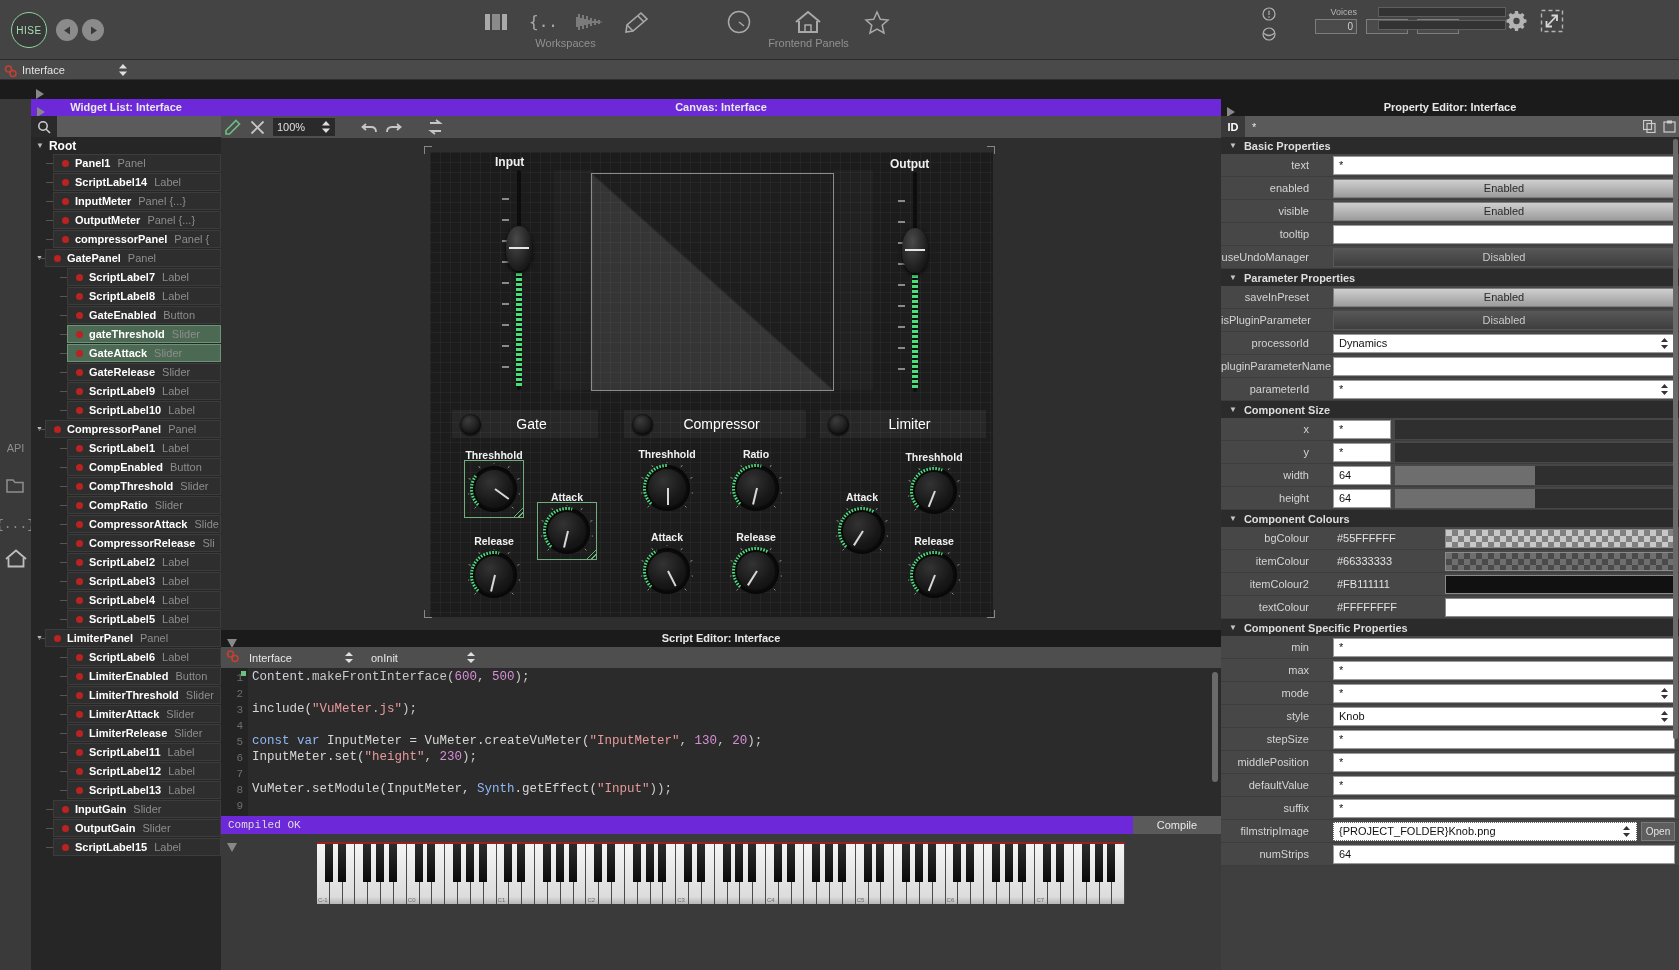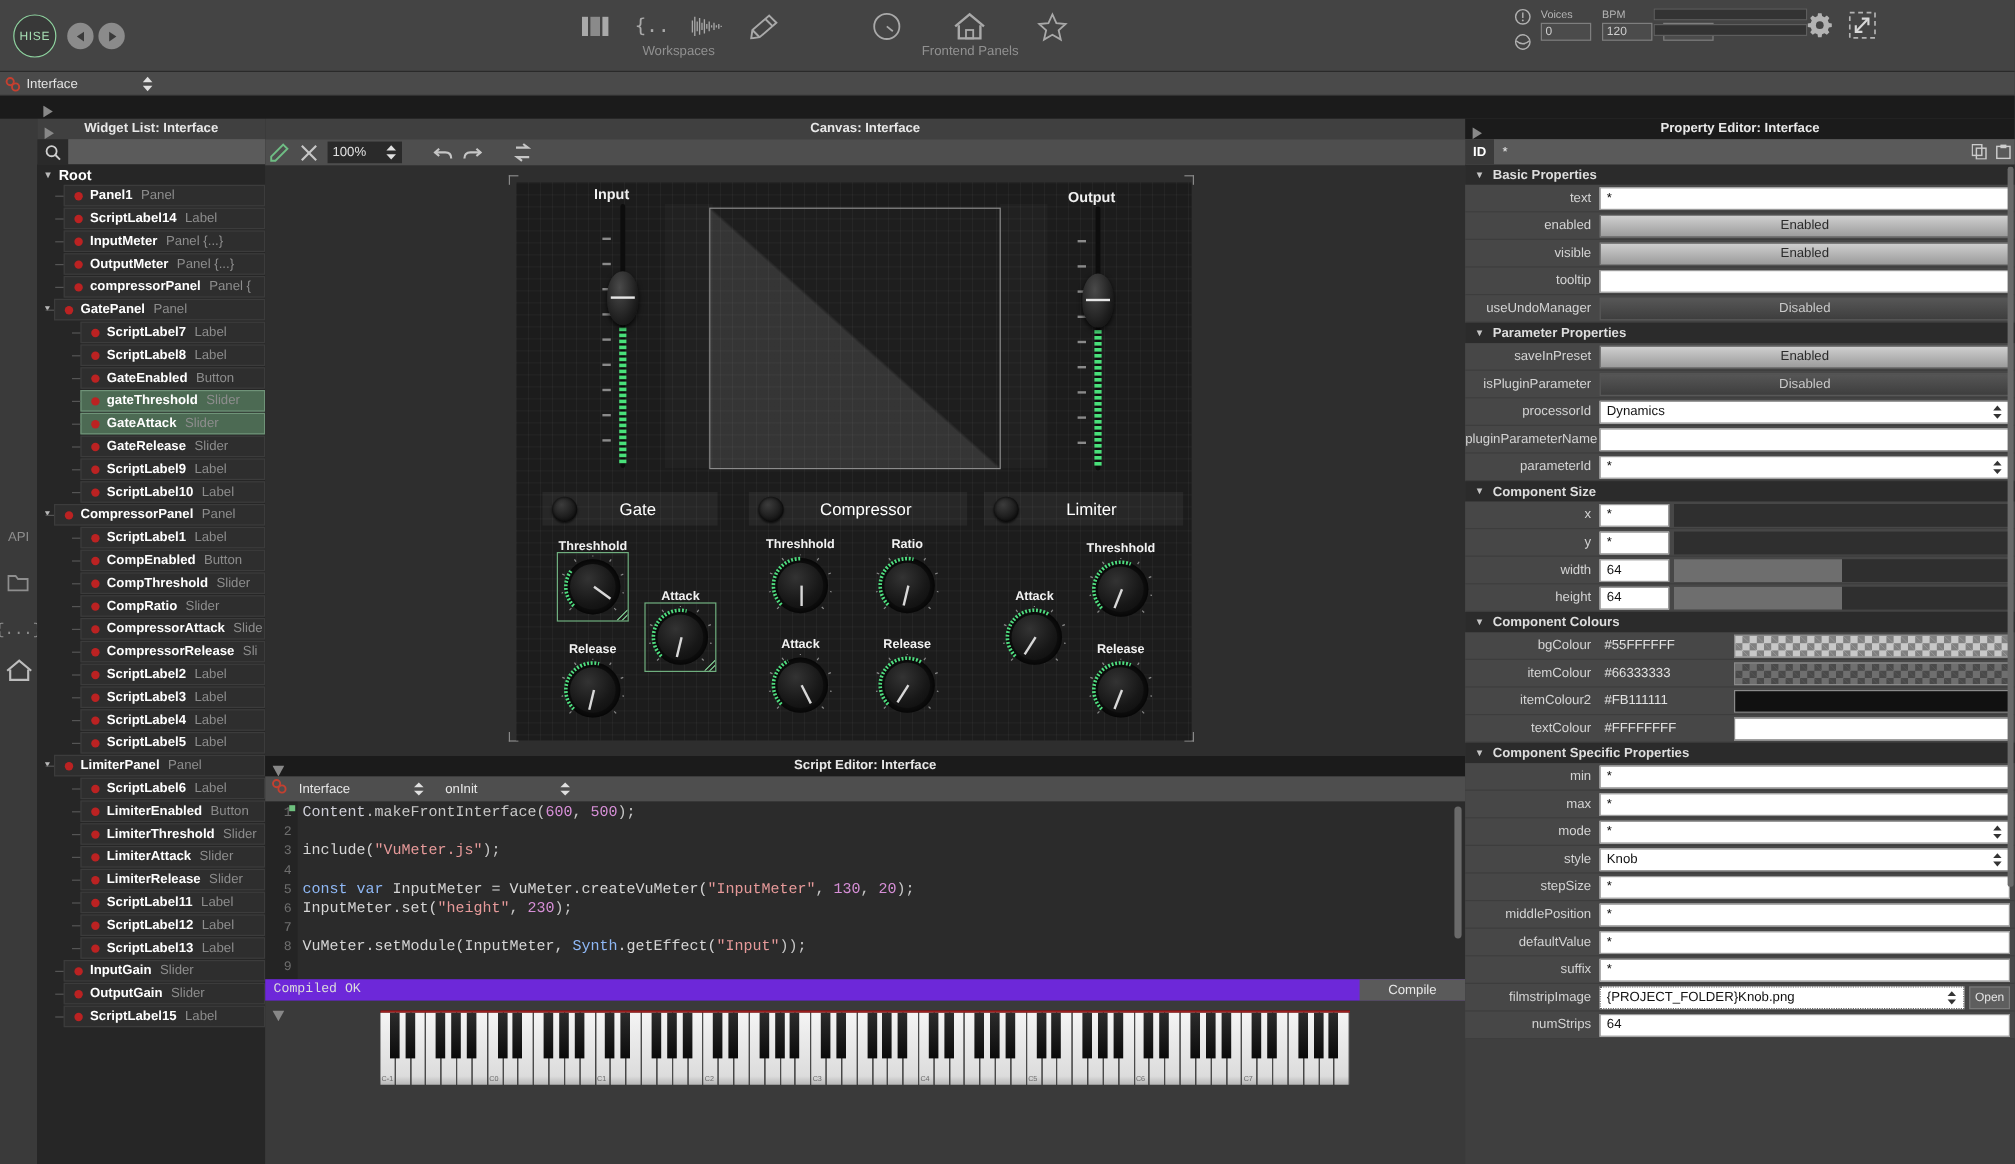--- a/index.html
+++ b/index.html
@@ -42,21 +42,21 @@
   }
   .tblabel {
     position: absolute; top: 37px;
     font-size: 11px; color: #919191; text-align: center;
     white-space: nowrap;
   }
 
   .status-block { position: absolute; left: 1262px; top: 5px; }
   .status-icons { position: absolute; left: 0; top: 2px; width: 18px; }
   .status-icons div { margin-bottom: 2px; }
-  .stat-col { position: absolute; top: 2px; text-align: left; }
+  .stat-col { position: absolute; top: 2px; text-align: right; margin-left: 31px; }
   .stat-col .hdr { font-size: 9px; color: #b5b5b5; margin-bottom: 2px; }
   .stat-col .val {
     font-size: 10px; color: #cfcfcf;
     border: 1px solid #7e7e7e; background: #4b4b4b;
     padding: 1px 3px; min-width: 42px;
   }
   .meter-stack { position: absolute; left: 1378px; top: 7px; width: 128px; }
   .meter-bar {
     height: 10px; background: #333333; border: 1px solid #5e5e5e;
     margin-bottom: 3px;
@@ -94,21 +94,21 @@
     display: flex; align-items: center; justify-content: center;
     color: #8e8e8e; font-size: 11px;
   }
 
   
   .widget-panel {
     position: absolute; left: 31px; top: 99px; width: 190px; height: 871px;
     background: #262626;
   }
   .panel-hdr {
-    height: 17px; background: #404040; position: relative;
+    height: 17px; background: #6d28d9; position: relative;
   }
   .panel-hdr .arr { position: absolute; left: 6px; top: 4px; }
   .panel-hdr .lbl {
     position: absolute; left: 0; width: 100%; top: 2px;
     text-align: center; font-size: 11px; color: #e8e8e8; font-weight: bold;
   }
   .search-row {
     height: 21px; background: #545454; position: relative;
     display: flex; align-items: center;
   }
@@ -393,21 +393,21 @@
   .sec-hdr {
     height: 17px; background: #2b2b2b; display: flex; align-items: center;
     font-size: 11px; color: #dedede; padding-left: 8px; font-weight: bold;
   }
   .sec-hdr .tri { font-size: 8px; margin-right: 7px; color: #c4c4c4; }
   .prow {
     height: 23px; display: flex; align-items: center;
     background: #474747; border-bottom: 1px solid #3d3d3d;
   }
   .prow .plbl {
-    width: 112px; text-align: right; padding-right: 7px;
+    width: 112px; text-align: right; padding-right: 24px;
     font-size: 11px; color: #d4d4d4;
   }
   .prow .pfield {
     flex: 1; height: 19px; margin-right: 4px;
     background: #ffffff; color: #111; font-size: 11px;
     display: flex; align-items: center; padding-left: 5px;
     border: 1px solid #9a9a9a;
   }
   .prow .ptoggle {
     flex: 1; height: 19px; margin-right: 4px;

